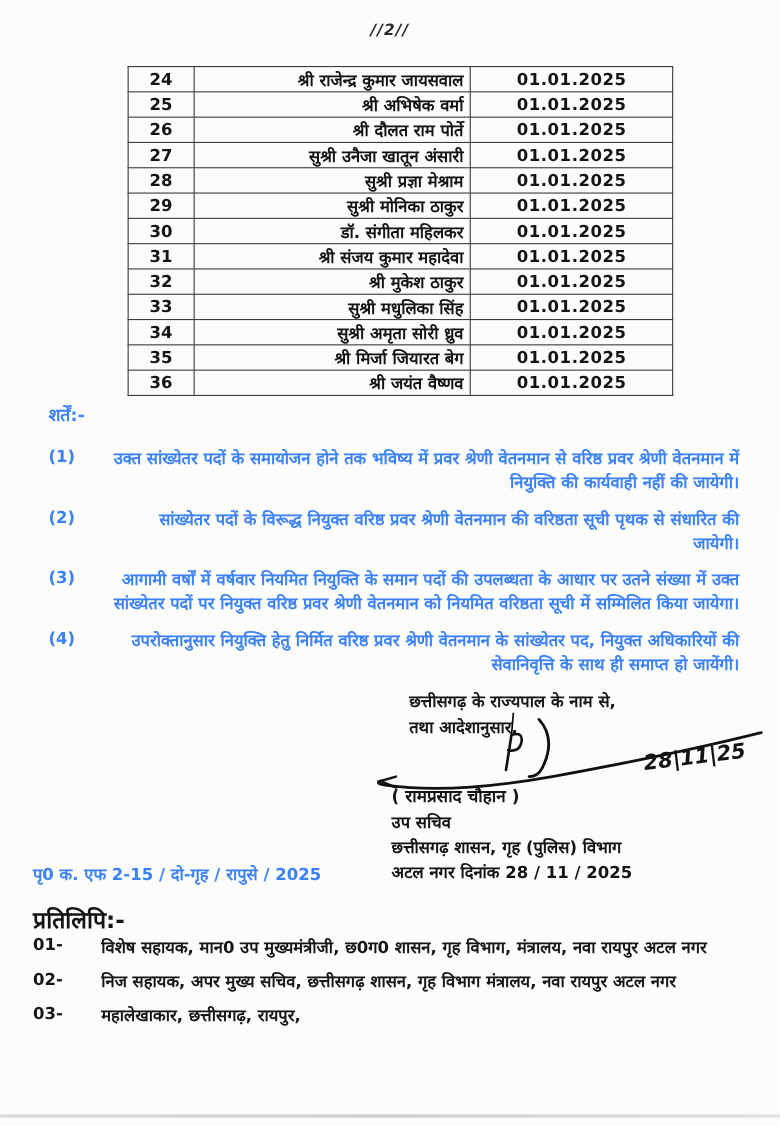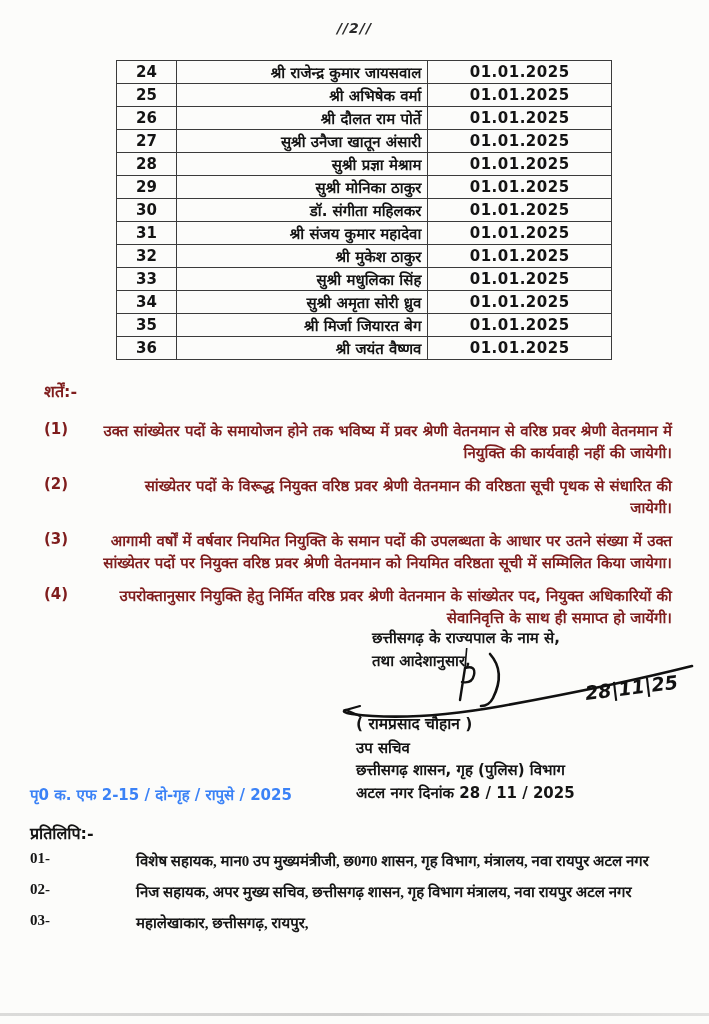--- a/index.html
+++ b/index.html
@@ -33,22 +33,22 @@
     height:22px;
     padding:1px 6px;
     white-space:nowrap;
     overflow:hidden;
   }
   td.c-no   { width:60px;  text-align:center; font-weight:700; }
   td.c-name { width:252px; text-align:right; }
   td.c-date { width:184px; text-align:center; letter-spacing:0.5px; }
   
   .conditions {
-    position:absolute; left:44px; top:380px; width:628px;
-    font-size:15px; font-weight:600; color:#7f1d1d;
+    position:absolute; left:44px; top:366px; width:628px;
+    font-size:15px; font-weight:600; color:#3b82f6;
   }
   .cond-heading { font-size:16px; font-weight:800; margin-bottom:18px; }
   .cond-item { display:flex; margin-bottom:11px; }
   .cond-no   { width:56px; flex:0 0 56px; font-weight:800; }
   .cond-text { flex:1; line-height:1.47; text-align:right; }
   
   .closing {
     position:absolute; left:372px; top:627px; width:300px;
     font-size:15px; font-weight:700;
     line-height:1.5; color:#161616;
@@ -63,29 +63,29 @@
   }
   .signatory .s-name { font-size:15.5px; }
   .signatory .s-desig { font-weight:600; }
   
   .ref-no {
     position:absolute; left:30px; top:784px;
     font-size:15px; font-weight:800; color:#3b82f6;
   }
   .copy-heading {
     position:absolute; left:30px; top:822px;
-    font-size:16px; font-weight:800; color:#141414;
+    font-size:21px; font-weight:800; color:#141414;
   }
   .distribution {
     position:absolute; left:30px; top:850px; width:656px;
-    font-size:15px; font-weight:600; color:#161616;font-family:Liberation Serif, serif;
+    font-size:15px; font-weight:600; color:#161616;
   }
   .dist-item { display:flex; margin-bottom:9px; }
   .dist-no { width:62px; flex:0 0 62px; font-weight:800; }
-  .dist-text { flex:1; line-height:1.48;margin-left:44px; }
+  .dist-text { flex:1; line-height:1.48; }
   
   .scan-edge {
     position:absolute; left:0; bottom:8px; width:709px; height:3px;
     background:linear-gradient(to right, rgba(120,120,120,0.25), rgba(150,150,150,0.45), rgba(120,120,120,0.2));
   }
 </style>
 </head>
 <body>
 
 <div class="page">

